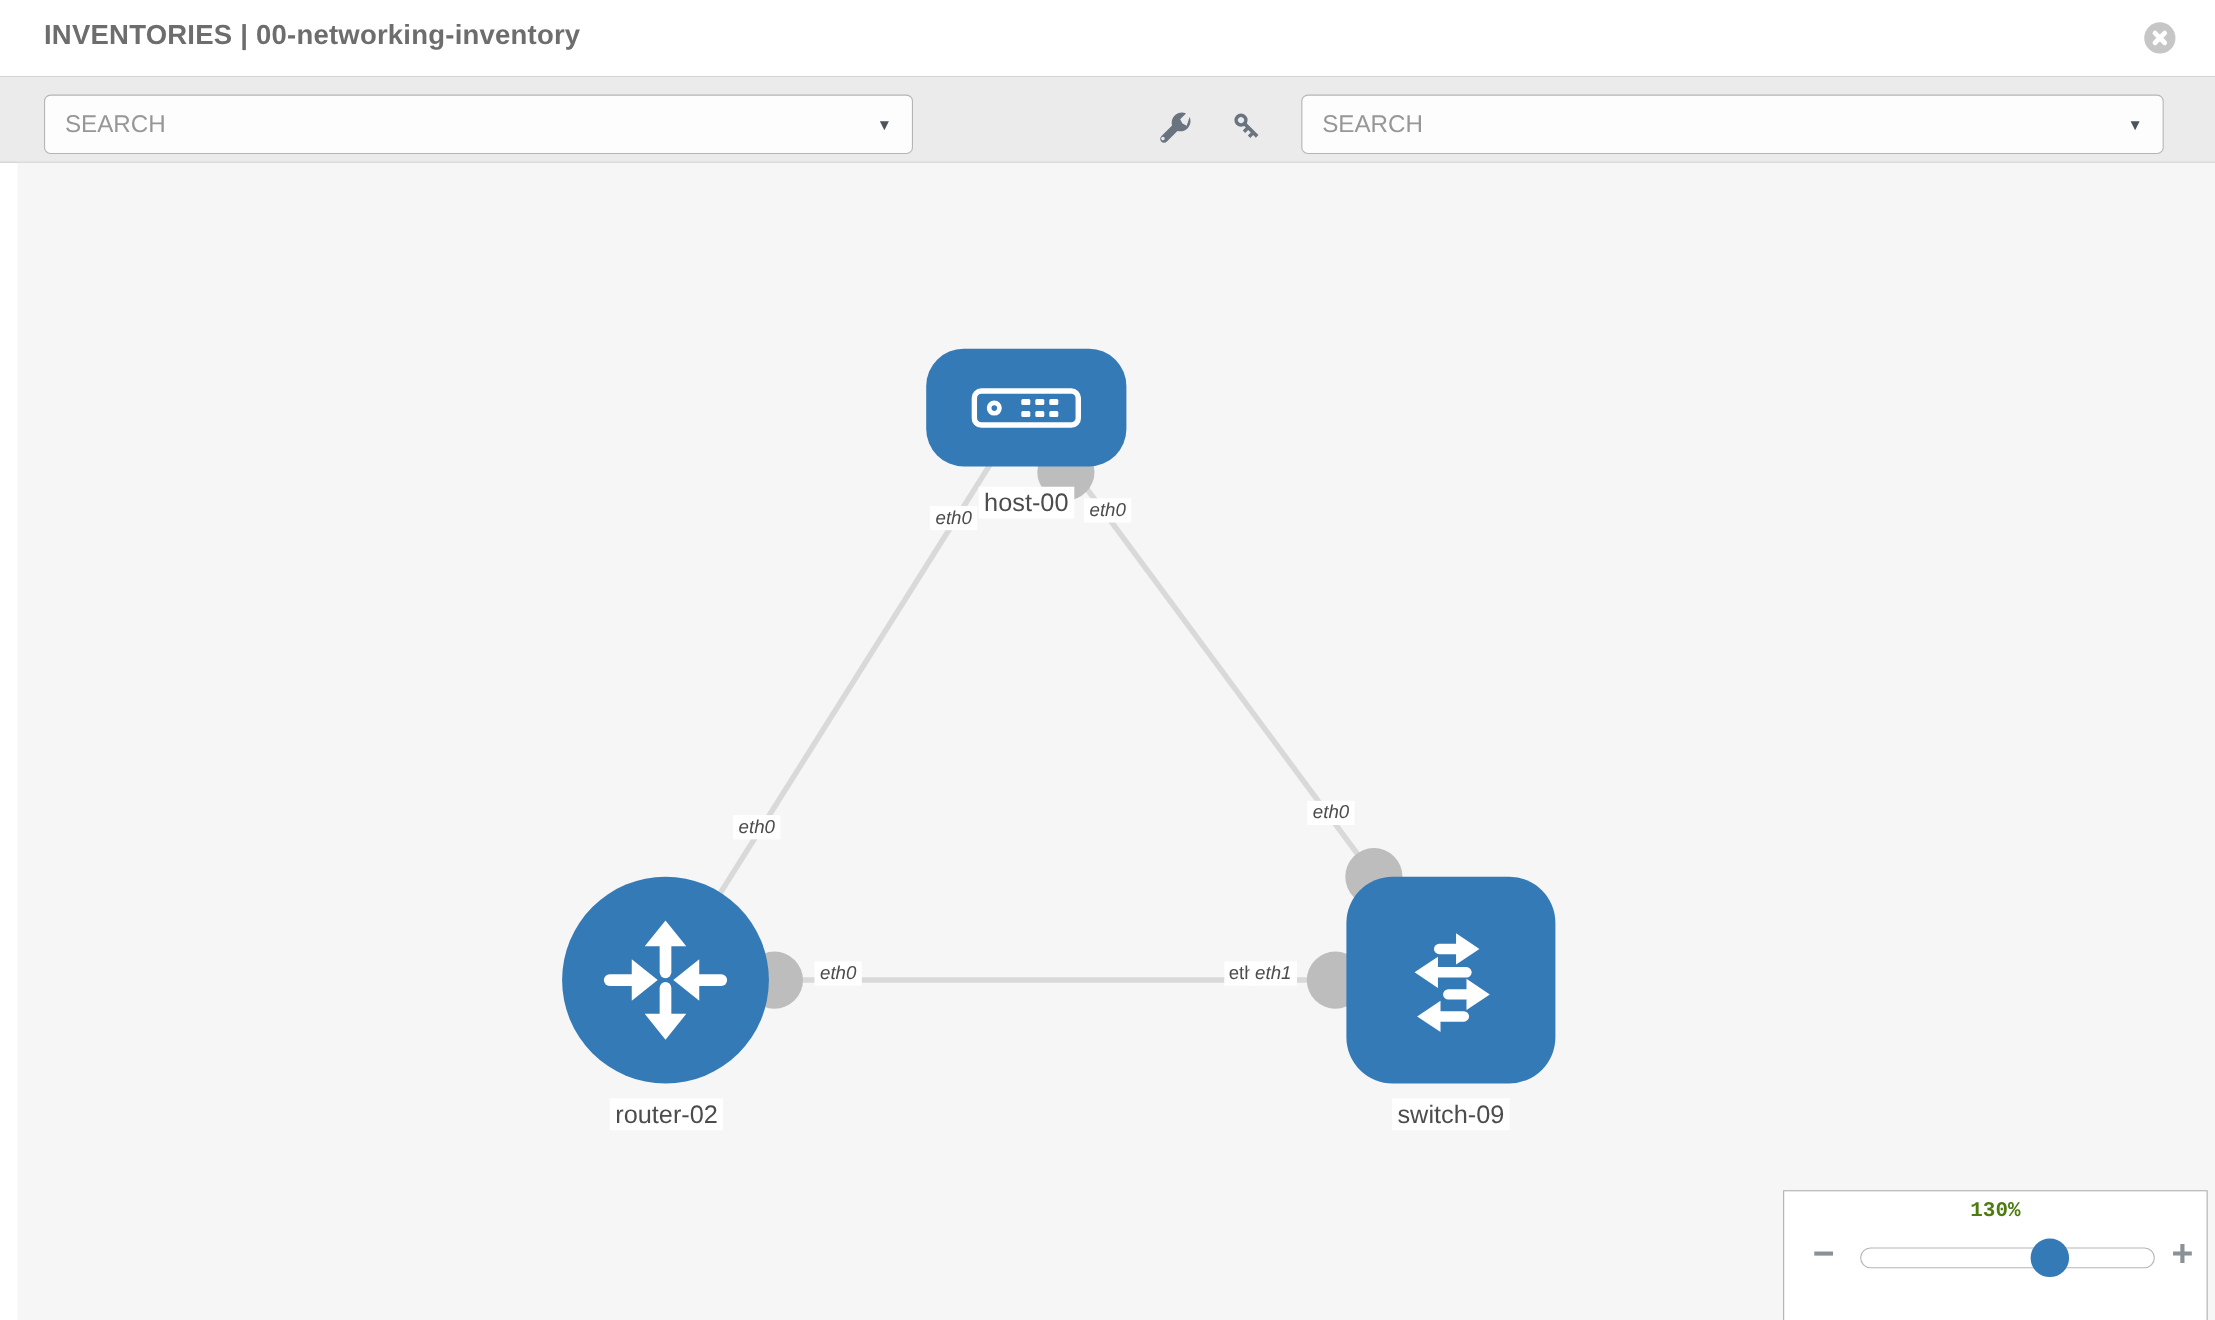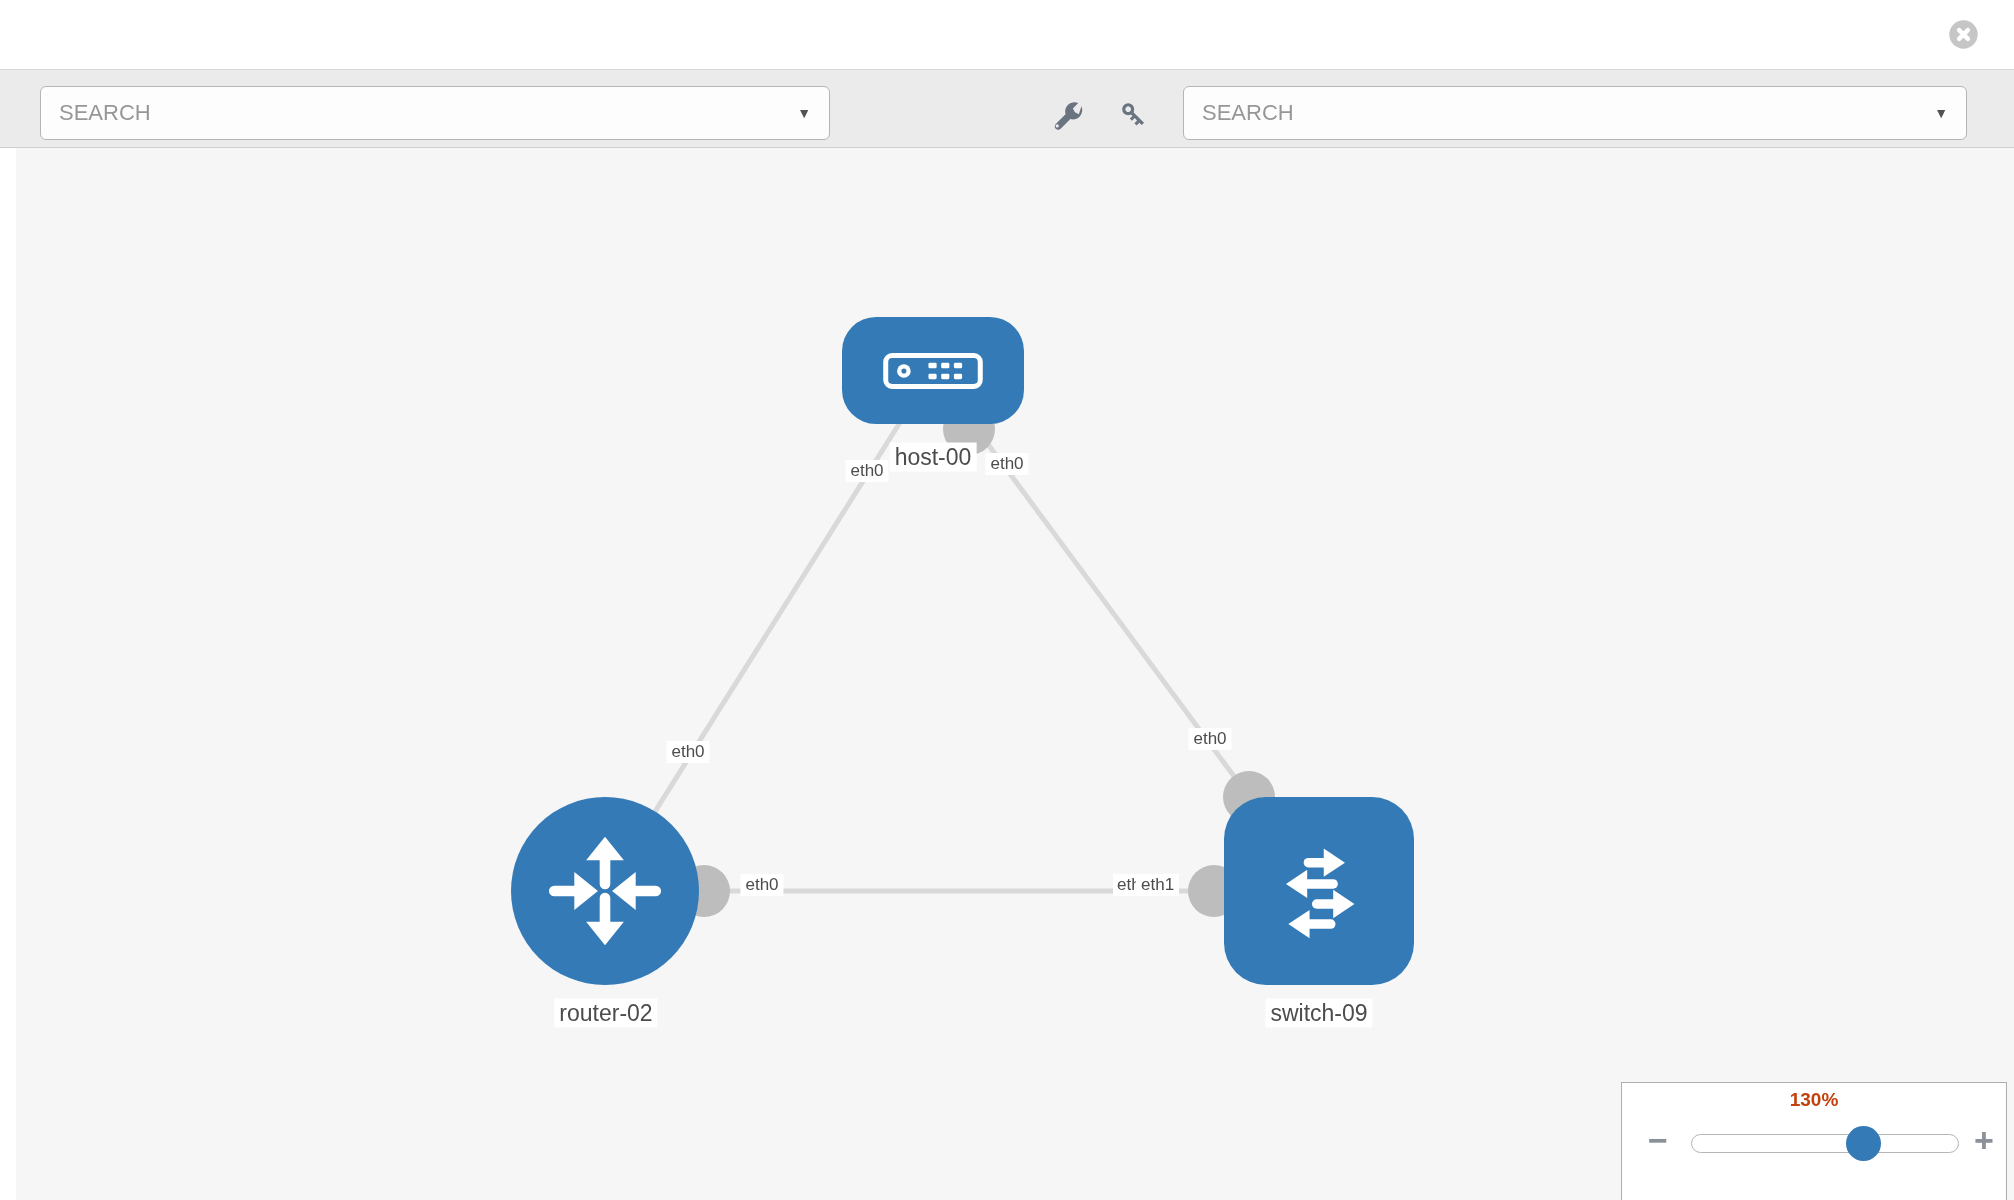--- a/index.html
+++ b/index.html
@@ -47,36 +47,36 @@
   .links-svg{position:absolute;left:0;top:0;width:2014px;height:1052px;}
   .node{position:absolute;background:#337ab7;display:flex;align-items:center;justify-content:center;cursor:pointer;}
   .node-host{left:826px;top:169px;width:182px;height:107px;border-radius:34px;}
   .node-router{left:495px;top:649px;width:188px;height:188px;border-radius:50%;}
   .node-switch{left:1208px;top:649px;width:190px;height:188px;border-radius:42px;}
   .node svg{display:block;}
   .lbl{
     position:absolute;background:#ffffff;color:#4c4c4c;
     padding:1px 5px;white-space:nowrap;transform:translate(-50%,-50%);
   }
-  .lbl-small{font-size:17px;}
+  .lbl-small{font-size:17px;font-style:italic;}
   .lbl-big{font-size:23px;}
   .lbl-clip{
     position:absolute;background:#ffffff;color:#4c4c4c;font-size:17px;
     padding:1px 0 1px 4px;width:24px;overflow:hidden;white-space:nowrap;
     transform:translate(0,-50%);
   }
   .lbl-front{transform:translate(0,-50%);}
   
   .zoom-panel{
     position:absolute;left:1621px;top:1082px;width:386px;height:160px;
     background:#ffffff;border:1px solid #aeaeae;box-sizing:border-box;
   }
   .zoom-level{
     position:absolute;left:0;top:6px;width:100%;text-align:center;
-    font-size:19px;font-weight:600;color:#c2410c;
+    font-size:19px;font-weight:600;color:#4d7c0f;font-family:Liberation Mono, monospace;
   }
   .zoom-minus,.zoom-plus{
     position:absolute;top:40px;font-size:34px;font-weight:700;color:#8b9199;
     cursor:pointer;line-height:34px;
   }
   .zoom-minus{left:26px;}
   .zoom-plus{left:352px;}
   .zoom-track{
     position:absolute;left:69px;top:51px;width:268px;height:19px;
     background:#ffffff;border:1.5px solid #b5b5b5;border-radius:11px;
@@ -84,20 +84,21 @@
   }
   .zoom-thumb{
     position:absolute;left:224px;top:43px;width:35px;height:35px;
     background:#337ab7;border-radius:50%;cursor:grab;
   }
 </style>
 </head>
 <body>
 
 <div class="header">
+  <div class="header-title">INVENTORIES | 00-networking-inventory</div>
   <div class="close-btn">
     <svg viewBox="0 0 24 24" width="31" height="31">
       <circle cx="12" cy="12" r="11" fill="#c6c6c6"></circle>
       <path d="M8.6 8.6 L15.4 15.4 M15.4 8.6 L8.6 15.4" stroke="#ffffff" stroke-width="3.4" stroke-linecap="round"></path>
     </svg>
   </div>
 </div>
 
 <div class="toolbar">
   <div class="dropdown dd-actions">

